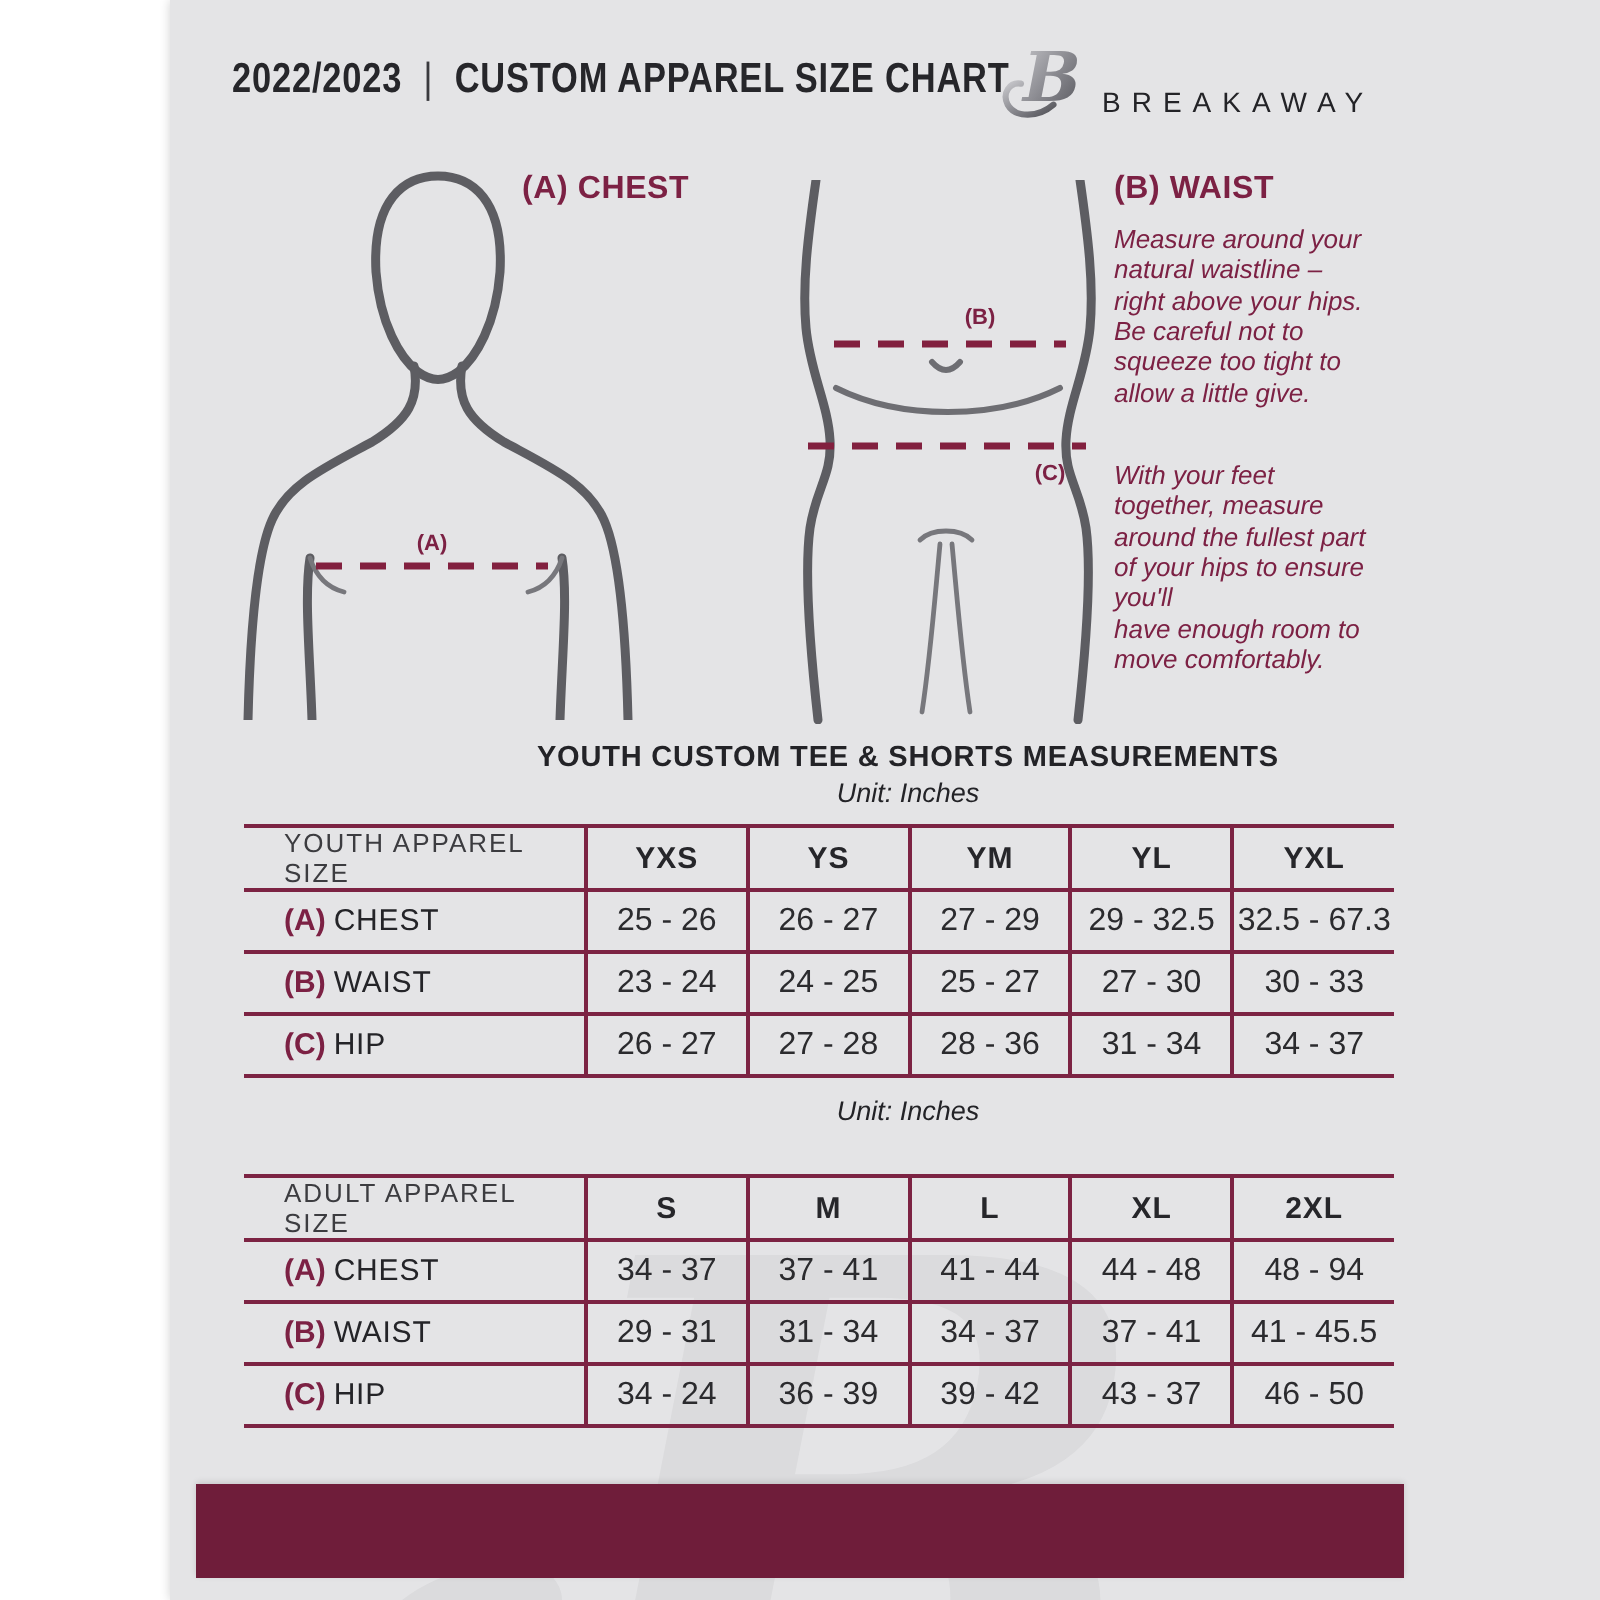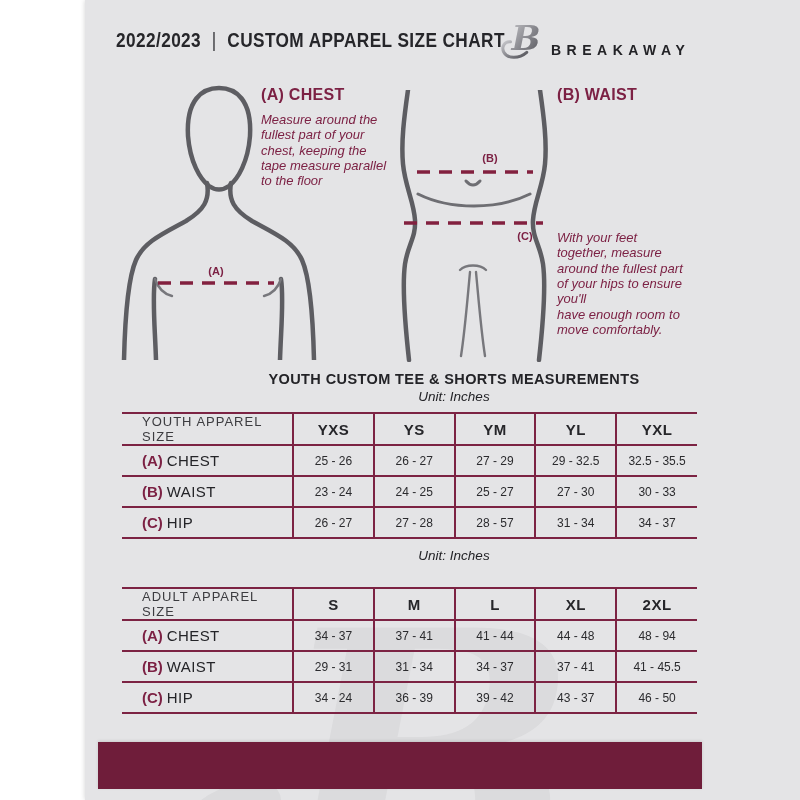--- a/index.html
+++ b/index.html
@@ -5,21 +5,21 @@
   html,body { margin:0; padding:0; background:#ffffff; font-family:"Liberation Sans", sans-serif; }
   .canvas { width:800px; height:800px; background:#ffffff; position:relative; overflow:hidden; }
   .page { position:absolute; left:85px; top:0; width:702px; height:800px; background:#e4e4e6;
           overflow:hidden; box-shadow:0 0 5px rgba(0,0,0,.18);padding-left:36px; }
 
   
   .hdr-title { position:absolute; left:31px; top:28px; font-weight:bold; font-size:21px; color:#26262a;
                transform:scaleX(.82); transform-origin:left center; white-space:nowrap; letter-spacing:.5px; z-index:1; }
   .hdr-title .divider { font-weight:normal; padding:0 13px; color:#3a3a3e; }
   .brand { position:absolute; left:415px; top:16px; display:flex; align-items:center; gap:9px; z-index:1; }
-  .brand-name { font-size:14px; font-weight:bold; letter-spacing:5.5px; color:#232327; margin-top:20px; }
+  .brand-name { font-size:14px; font-weight:normal; letter-spacing:5.5px; color:#232327; margin-top:20px; }
 
   
   .inst { position:absolute; color:#7c2144; z-index:1; }
   .inst h3 { margin:0; font-size:16px; letter-spacing:.3px; font-weight:bold; }
   .inst p { margin:8px 0 0; font-style:italic; font-size:13px; line-height:1.18; white-space:pre-line; }
   #instA { left:176px; top:86px; width:152px; }
   #instB { left:472px; top:86px; width:154px; }
   #instC { left:472px; top:222px; width:154px; }
 
   
@@ -38,21 +38,21 @@
   .sec .u { font-style:italic; font-size:13.5px; margin-top:2px; }
   #secYouth { top:371px; } #secAdult { top:546px; }
 
   
   .size-table { position:absolute; left:37px; width:575px; border-collapse:collapse; table-layout:fixed;
                 border-top:2px solid #7c2343; z-index:1; }
   #youthTable { top:412px; } #adultTable { top:587px; }
   .size-table tr { height:31px; border-bottom:2px solid #7c2343; }
   .size-table td { padding:0; vertical-align:middle; }
   td.lbl { width:150px; padding-left:20px; }
-  td.size { border-left:2px solid #7c2343; text-align:center; font-size:12px; color:#2b2b2e; }
+  td.size { border-left:2px solid #7c2343; text-align:center; font-size:16px; color:#2b2b2e; }
   tr.head td.lbl { font-size:13px; letter-spacing:1px; color:#3c3c40;margin-top:28px; }
   tr.head td.size { font-weight:bold; font-size:15px; color:#26262a; letter-spacing:.5px; }
   td.lbl .pfx { color:#7c2144; font-weight:bold; font-size:15px; }
   td.lbl .nm { color:#242428; font-size:15px; letter-spacing:.4px; margin-left:4px; }
 
   
   .footer-bar { position:absolute; left:13px; top:742px; width:604px; height:47px; background:#6f1d3a;
                 z-index:2; box-shadow:0 -1px 3px rgba(0,0,0,.12); }
   .watermark { position:absolute; left:70px; top:530px; z-index:0; opacity:.8; }
 </style>
@@ -110,28 +110,29 @@
       <path class="outline-faint" d="M 72,182 C 69,214 67,240 63,266"></path>
       <path class="outline-faint" d="M 78,182 C 81,214 83,240 87,266"></path>
       <line class="dash" x1="19" y1="82" x2="135" y2="82"></line>
       <text class="diagram-label" x="92" y="72" text-anchor="middle">(B)</text>
       <line class="dash" x1="6" y1="133" x2="145" y2="133"></line>
       <text class="diagram-label" x="127" y="150" text-anchor="middle">(C)</text>
     </svg>
 
     <div class="inst" id="instA">
       <h3>(A) CHEST</h3>
-      <p>Measure around the
-fullest part of your
-chest, keeping the
-tape measure parallel
-to the floor</p>
     </div>
     <div class="inst" id="instB">
       <h3>(B) WAIST</h3>
+      <p>Measure around your
+natural waistline –
+right above your hips.
+Be careful not to
+squeeze too tight to
+allow a little give.</p>
     </div>
     <div class="inst" id="instC">
       <p>With your feet
 together, measure
 around the fullest part
 of your hips to ensure
 you'll
 have enough room to
 move comfortably.</p>
     </div>
@@ -149,35 +150,35 @@
         <td class="size">YM</td>
         <td class="size">YL</td>
         <td class="size">YXL</td>
       </tr>
       <tr>
         <td class="lbl"><span class="pfx">(A)</span><span class="nm">CHEST</span></td>
         <td class="size">25 - 26</td>
         <td class="size">26 - 27</td>
         <td class="size">27 - 29</td>
         <td class="size">29 - 32.5</td>
-        <td class="size">32.5 - 35.5</td>
+        <td class="size">32.5 - 67.3</td>
       </tr>
       <tr>
         <td class="lbl"><span class="pfx">(B)</span><span class="nm">WAIST</span></td>
         <td class="size">23 - 24</td>
         <td class="size">24 - 25</td>
         <td class="size">25 - 27</td>
         <td class="size">27 - 30</td>
         <td class="size">30 - 33</td>
       </tr>
       <tr>
         <td class="lbl"><span class="pfx">(C)</span><span class="nm">HIP</span></td>
         <td class="size">26 - 27</td>
         <td class="size">27 - 28</td>
-        <td class="size">28 - 57</td>
+        <td class="size">28 - 36</td>
         <td class="size">31 - 34</td>
         <td class="size">34 - 37</td>
       </tr>
     </tbody>
       </table>
 
     <div class="sec" id="secAdult">
       <div class="u">Unit: Inches</div>
     </div>
     <table class="size-table" id="adultTable">

